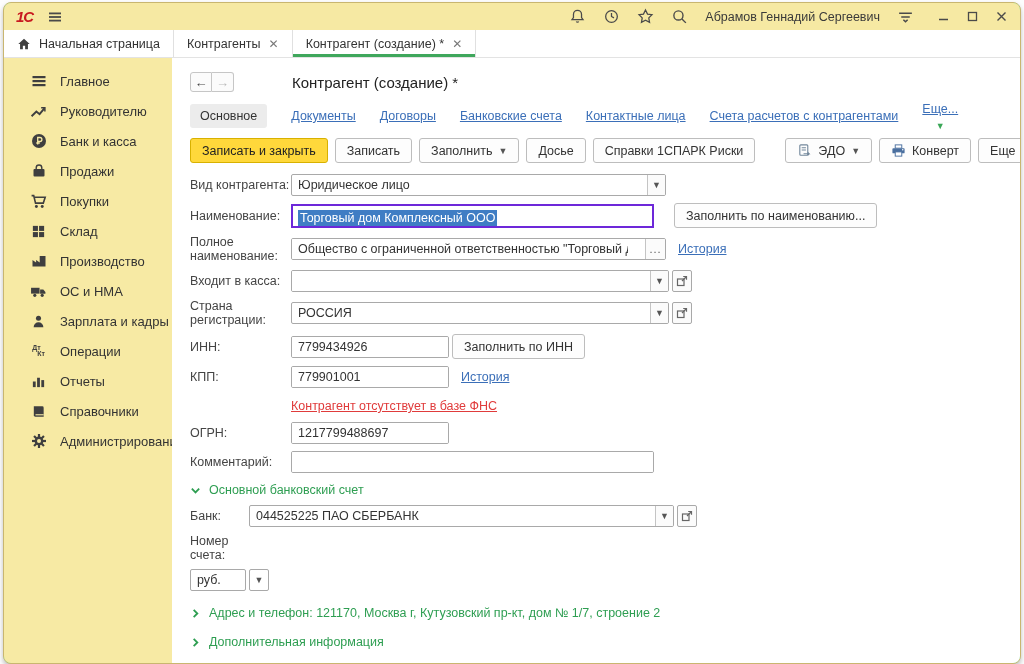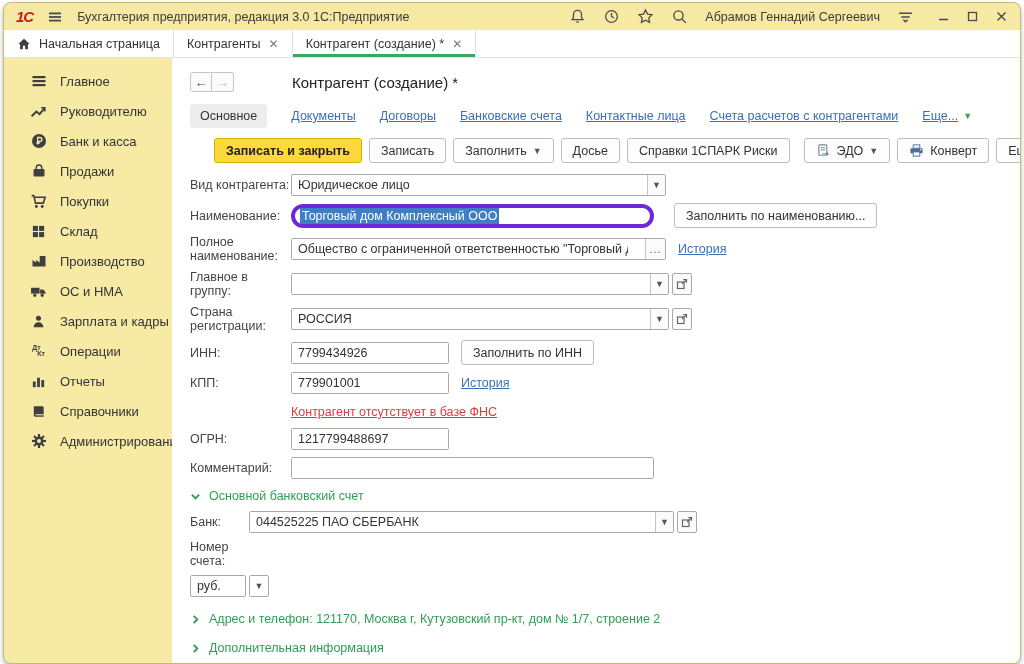--- a/index.html
+++ b/index.html
@@ -36,45 +36,45 @@
   .navbtns{ display:flex; }
   .nbtn{ width:22px; height:20px; border:1px solid #c6c6c6; background:#fbfbfb; display:flex;
          align-items:center; justify-content:center; font-size:13px; color:#444; }
   .nbtn.first{ border-radius:3px 0 0 3px; }
   .nbtn.last{ border-radius:0 3px 3px 0; border-left:none; color:#bbb; }
   .form-title{ margin-left:58px; font-size:15px; color:#222; }
   
   .fnav{ display:flex; align-items:center; gap:24px; margin-top:9px; height:26px; }
   .fnav .active-pill{ background:#ececec; border-radius:3px; padding:5px 10px; color:#333; }
   .fnav a{ color:#3b6fb8; text-decoration:underline; cursor:pointer; }
-  .fnav .more{ display:flex; align-items:center; gap:5px; }
+  .fnav .more{ display:flex; align-items:center; gap:5px;flex-direction:column; }
   .caret{ font-size:9px; color:#555; }
   .caret.green{ color:#3aa757; }
   
   .toolbar{ display:flex; align-items:center; gap:7px; margin-top:9px; }
   .btn{ height:25px; padding:0 11px; border:1px solid #bdbdbd; border-radius:3px; background:#fdfdfd;
         font-size:12.5px; color:#333; display:flex; align-items:center; gap:6px; cursor:pointer; white-space:nowrap; }
-  .btn.primary{ background:#ffd83b; border-color:#d8b100; font-weight:bold; color:#222;margin-left:24px; }
-  .gap-l{ margin-left:7px; }
+  .btn.primary{ background:#ffd83b; border-color:#d8b100; font-weight:normal; color:#222; }
+  .gap-l{ margin-left:23px; }
   
   .fields{ margin-top:11px; }
   .frow{ display:flex; align-items:center; margin-bottom:7px; min-height:22px; }
   .flabel{ width:101px; flex:none; color:#444; }
   .tbox{ height:22px; border:1px solid #a9a9a9; border-radius:2px; background:#fff; display:flex;
          align-items:center; overflow:hidden;gap:11px; }
   .tbox input{ border:none; outline:none; flex:1; height:100%; padding:0 6px; font-size:12.5px;
                font-family:"Liberation Sans", sans-serif; color:#333; min-width:0; }
   .combo-text{ flex:1; padding:0 6px; color:#333; white-space:nowrap; overflow:hidden; }
   .combo-btn{ width:18px; align-self:stretch; border-left:1px solid #c4c4c4; display:flex; align-items:center;
               justify-content:center; font-size:9px; color:#555; background:#fbfbfb; cursor:pointer; }
   .dots-btn{ width:20px; align-self:stretch; border-left:1px solid #c4c4c4; display:flex; align-items:center;
              justify-content:center; font-size:11px; color:#555; background:#fbfbfb; cursor:pointer; letter-spacing:1px; }
   .openbtn{ width:20px; height:22px; border:1px solid #a9a9a9; border-radius:2px; background:#fbfbfb;
             margin-left:3px; display:flex; align-items:center; justify-content:center; cursor:pointer; }
-  .name-box{ border:4px solid #6d28d9; border-radius:12px; height:24px; display:flex; align-items:flex-end;
+  .name-box{ border:2px solid #6d28d9; border-radius:0; height:24px; display:flex; align-items:flex-end;
              padding:0 5px; width:363px; }
   .sel-text{ background:#3f7dc4; color:#fff; padding:1px 2px; white-space:nowrap; }
   .link{ color:#3b6fb8; text-decoration:underline; cursor:pointer; }
   .red-link{ color:#e03b3b; text-decoration:underline; cursor:pointer; }
   .green{ color:#2e9e52; }
   .grn-row{ display:flex; align-items:center; gap:8px; cursor:pointer; }
   .sect{ margin:10px 0 8px 0; }
   .coll{ margin-top:15px; }
   .ml-fields{ margin-left:101px; }
   svg{ display:block; }
@@ -88,21 +88,20 @@
     <span class="logo1c">1С</span>
     <span class="tb-ham">
       <svg width="16" height="16" viewBox="0 0 16 16">
           <g fill="#4a4a4a">
             <rect x="2" y="3.5" width="12" height="1.8"></rect>
             <rect x="2" y="7.1" width="12" height="1.8"></rect>
             <rect x="2" y="10.7" width="12" height="1.8"></rect>
           </g>
         </svg>
     </span>
-    <span class="tb-title">Бухгалтерия предприятия, редакция 3.0 1С:Предприятие</span>
     <span class="tb-right">
       <span class="tb-ic">
         <svg width="17" height="17" viewBox="0 0 16 16" fill="none" stroke="#4a4a4a" stroke-width="1.2">
             <path d="M8 2.2 a3.8 3.8 0 0 1 3.8 3.8 v3 l1.4 2 H2.8 l1.4-2 v-3 A3.8 3.8 0 0 1 8 2.2 Z"></path>
             <path d="M6.9 12.6 a1.2 1.2 0 0 0 2.2 0"></path>
           </svg>
       </span>
       <span class="tb-ic">
         <svg width="17" height="17" viewBox="0 0 16 16" fill="none" stroke="#4a4a4a" stroke-width="1.2">
             <circle cx="8" cy="8" r="5.5"></circle>
@@ -394,21 +393,21 @@
         <div class="frow">
           <span class="flabel">Полное наименование:</span>
           <div class="tbox" style="width:375px">
             <input value="Общество с ограниченной ответственностью &quot;Торговый дом &quot;Комп" style="">
             <span class="dots-btn">...</span>
           </div>
           <a class="link" style="margin-left:12px">История</a>
         </div>
 
         <div class="frow">
-          <span class="flabel">Главное в группу:</span>
+          <span class="flabel">Входит в касса:</span>
           <div class="tbox" style="width:378px">
             <input value="" style="">
             <span class="combo-btn">▼</span>
           </div>
           <span class="openbtn">
             <svg width="12" height="12" viewBox="0 0 12 12" fill="none" stroke="#666" stroke-width="1.2">
                 <rect x="1.5" y="4" width="6.5" height="6.5"></rect>
                 <path d="M6 6 L10.5 1.5 M7.2 1.5 h3.3 v3.3"></path>
               </svg>
           </span>
@@ -426,21 +425,21 @@
                 <path d="M6 6 L10.5 1.5 M7.2 1.5 h3.3 v3.3"></path>
               </svg>
           </span>
         </div>
 
         <div class="frow">
           <span class="flabel">ИНН:</span>
           <div class="tbox" style="width:158px">
             <input value="7799434926" style="">
           </div>
-          <button class="btn" style="margin-left:12px">Заполнить по ИНН</button>
+          <button class="btn" style="margin-left:3px">Заполнить по ИНН</button>
         </div>
 
         <div class="frow">
           <span class="flabel">КПП:</span>
           <div class="tbox" style="width:158px">
             <input value="779901001" style="">
           </div>
           <a class="link" style="margin-left:12px">История</a>
         </div>
 

